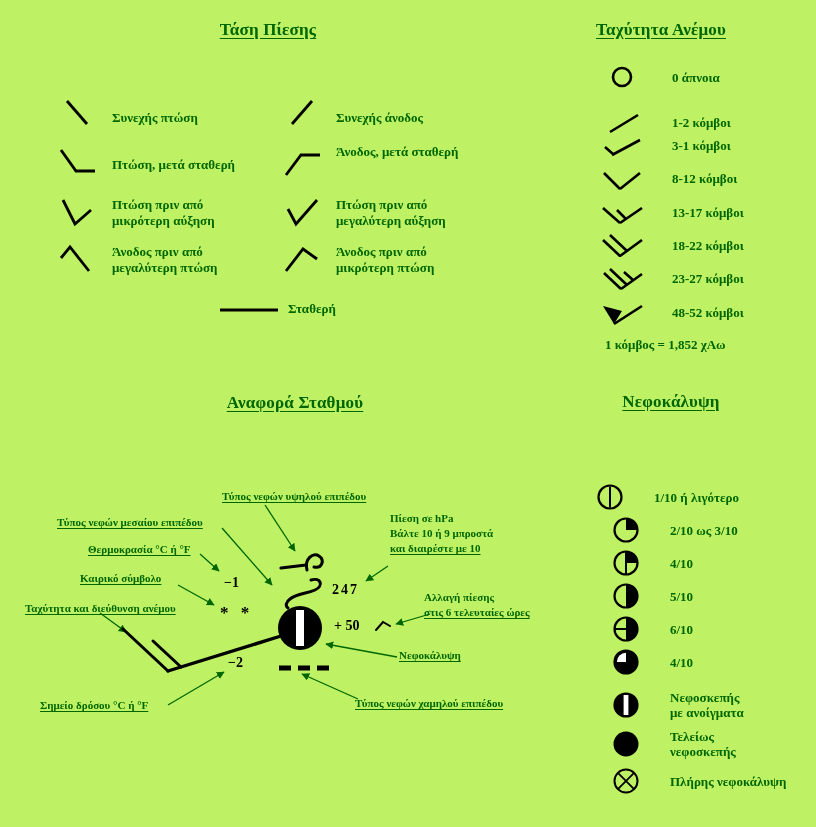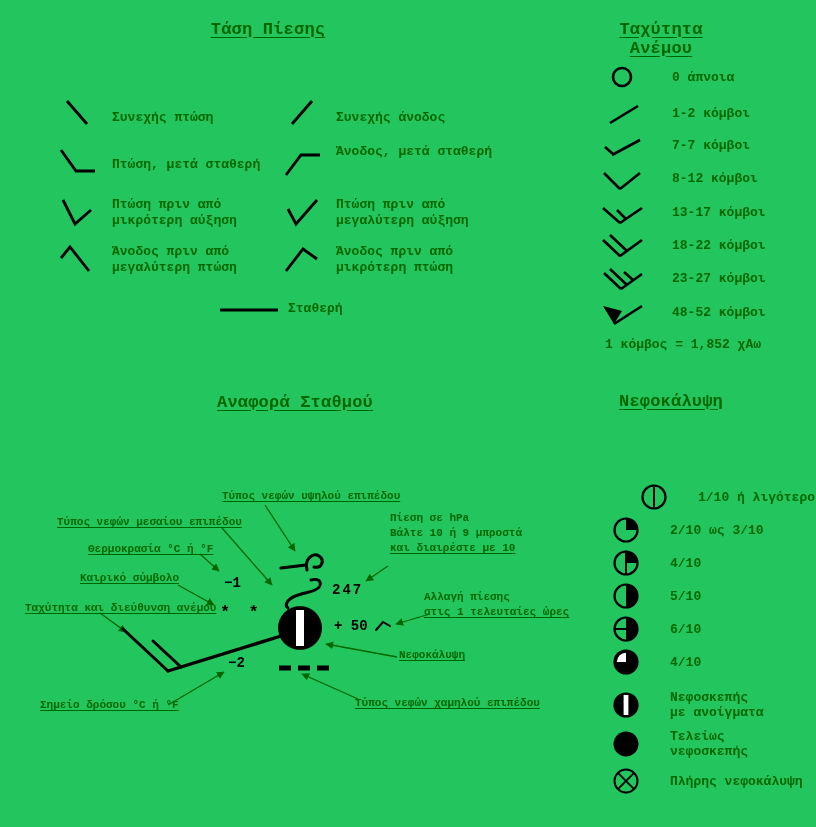--- a/index.html
+++ b/index.html
@@ -1,18 +1,18 @@
 <!DOCTYPE html>
 <html style="--green: #006600;"><head>
 <meta charset="utf-8">
 <style>
   :root{ --green:#006600; }
   html,body{margin:0;padding:0;background:#fff;}
-  .page{position:relative;width:816px;height:827px;background:#22c55e;overflow:hidden;
-        font-family:Liberation Mono, monospace;}
+  .page{position:relative;width:816px;height:827px;background:#bef264;overflow:hidden;
+        font-family:Liberation Serif, serif;}
   .title{position:absolute;font-size:17px;font-weight:bold;color:var(--green);
          text-align:center;text-decoration:underline;text-underline-offset:3px;letter-spacing:.2px;}
   .sym{position:absolute;line-height:0;}
   .ilabel{position:absolute;font-size:13px;font-weight:bold;color:var(--green);
           line-height:16px;white-space:nowrap;}
   .row{position:absolute;display:flex;align-items:center;font-size:13px;font-weight:bold;
        color:var(--green);line-height:15px;}
   .wicon{width:52px;display:flex;justify-content:center;margin-right:24px;line-height:0;}
   .cicon{width:28px;margin-right:30px;line-height:0;flex:0 0 auto;}
   .note{position:absolute;font-size:13px;font-weight:bold;color:var(--green);white-space:nowrap;}
@@ -119,36 +119,36 @@
 
   <div class="row" style="left:596px;top:60px;height:34px">
     <span class="wicon">
       <svg width="44" height="34">
           <circle cx="22" cy="17" r="9" fill="none" stroke="#000" stroke-width="2.6"></circle>
         </svg>
       </span>
     <span>0 άπνοια</span>
     </div>
 
-  <div class="row" style="left:596px;top:96px;height:34px">
+  <div class="row" style="left:596px;top:105px;height:34px">
     <span class="wicon">
       <svg width="44" height="34">
           <path d="M10,27 L38,10" stroke="#000" stroke-width="2.6" fill="none"></path>
         </svg>
       </span>
     <span>1-2 κόμβοι</span>
     </div>
 
   <div class="row" style="left:596px;top:128px;height:34px">
     <span class="wicon">
       <svg width="44" height="34">
           <path d="M12,27 L40,12 M13,26 L5,19" stroke="#000" stroke-width="2.6" fill="none"></path>
         </svg>
       </span>
-    <span>7-7 κόμβοι</span>
+    <span>3-1 κόμβοι</span>
     </div>
 
   <div class="row" style="left:596px;top:161px;height:34px">
     <span class="wicon">
       <svg width="44" height="34">
           <path d="M20,28 L40,12 M20,28 L4,12" stroke="#000" stroke-width="2.6" fill="none"></path>
         </svg>
       </span>
     <span>8-12 κόμβοι</span>
     </div>
@@ -235,37 +235,37 @@
   <div class="slabel u" style="left:25px;top:601px">Ταχύτητα και διεύθυνση ανέμου</div>
 
   <div class="slabel" style="left:390px;top:511px">
     <div>Πίεση σε hPa</div>
     <div>Βάλτε 10 ή 9 μπροστά</div>
     <div class="u">και διαιρέστε με 10</div>
   </div>
 
   <div class="slabel" style="left:424px;top:590px">
     <div>Αλλαγή πίεσης</div>
-    <div class="u">στις 1 τελευταίες ώρες</div>
+    <div class="u">στις 6 τελευταίες ώρες</div>
   </div>
 
   <div class="slabel u" style="left:399px;top:648px">Νεφοκάλυψη</div>
   <div class="slabel u" style="left:40px;top:698px">Σημείο δρόσου °C ή °F</div>
   <div class="slabel u" style="left:355px;top:696px">Τύπος νεφών χαμηλού επιπέδου</div>
 
   <div class="val" style="left:224px;top:575px">−1</div>
   <div class="val" style="left:220px;top:603px;font-size:17px;letter-spacing:4px">* *</div>
   <div class="val" style="left:332px;top:582px;letter-spacing:2px">247</div>
   <div class="val" style="left:334px;top:618px">+ 50</div>
   <div class="val" style="left:228px;top:655px">−2</div>
 
   <div class="title" style="left:601px;top:392px;width:140px">Νεφοκάλυψη</div>
 
 
-  <div class="row" style="left:640px;top:483px;height:28px">
+  <div class="row" style="left:596px;top:483px;height:28px">
     <span class="cicon">
       <svg width="28" height="28">
           <circle cx="14" cy="14" r="11.5" fill="none" stroke="#000" stroke-width="2.2"></circle>
         <line x1="14" y1="3.5" x2="14" y2="24.5" stroke="#000" stroke-width="2"></line>
         </svg>
       </span>
     <span>1/10 ή λιγότερο</span>
     </div>
 
   <div class="row" style="left:612px;top:516px;height:28px">

